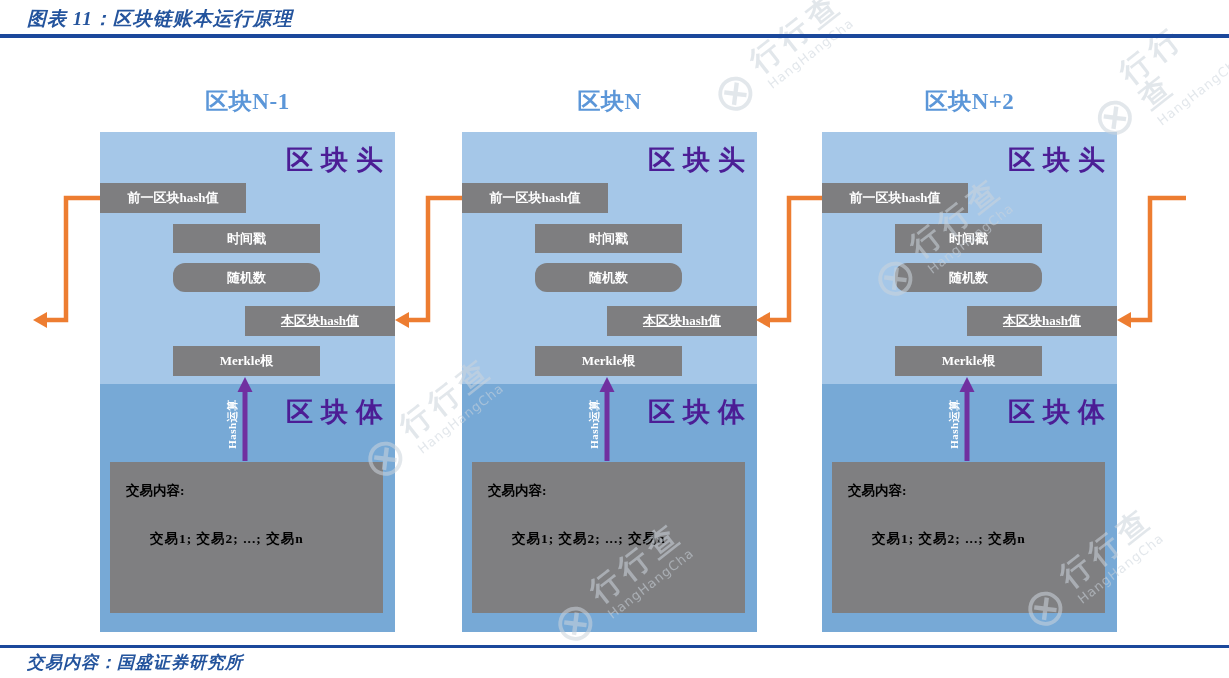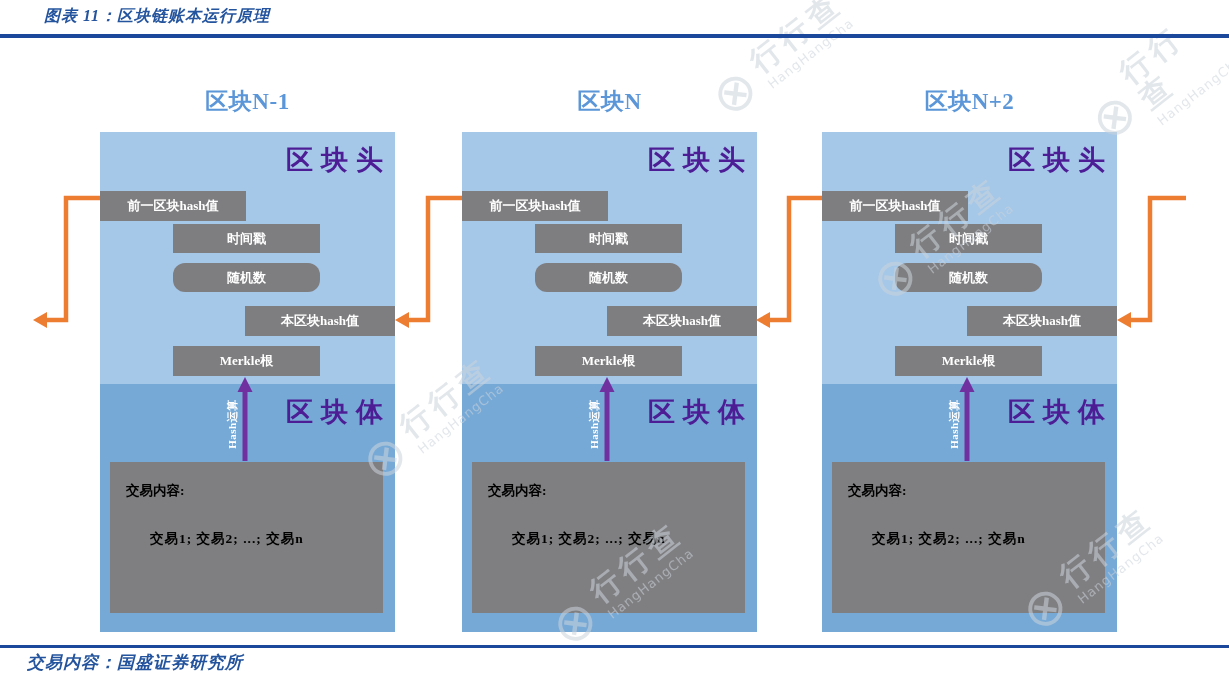--- a/index.html
+++ b/index.html
@@ -2,21 +2,21 @@
 <html><head>
 <meta charset="utf-8">
 <style>
   html,body{margin:0;padding:0;background:#ffffff;}
   #canvas{
     position:relative;width:1229px;height:678px;background:#ffffff;
     overflow:hidden;font-family:"Liberation Serif","DejaVu Serif",serif;
   }
   
   .fig-title{
-    position:absolute;left:44px;top:6px;font-size:16px;font-weight:bold;
+    position:absolute;left:27px;top:6px;font-size:19px;font-weight:bold;
     font-style:italic;color:#24549d;letter-spacing:1px;white-space:nowrap;
   }
   .rule{position:absolute;left:0;width:1229px;height:4px;background:#1b489b;z-index:10;}
   .rule.top{top:34px;}
   .rule.bottom{top:645px;height:3px;}
   .source-note{
     position:absolute;left:27px;top:651px;font-size:17px;font-weight:bold;
     font-style:italic;color:#24549d;letter-spacing:1px;white-space:nowrap;z-index:10;
   }
   
@@ -36,24 +36,24 @@
     position:absolute;right:4px;color:#4c1d95;font-size:27px;font-weight:bold;
     letter-spacing:8px;white-space:nowrap;
   }
   .zone-label.hd-l{top:10px;}
   .zone-label.bd-l{top:262px;}
   .gbox{
     position:absolute;background:#7e7e80;color:#ffffff;font-size:13px;
     font-weight:bold;display:flex;align-items:center;justify-content:center;
     white-space:nowrap;
   }
-  .gbox.prev  {left:0;    top:51px;  width:146px;height:30px;margin-top:8px;}
+  .gbox.prev  {left:0;    top:51px;  width:146px;height:30px;}
   .gbox.ts    {left:73px; top:92px;  width:147px;height:29px;}
   .gbox.nonce {left:73px; top:131px; width:147px;height:29px;border-radius:12px;}
-  .gbox.self  {right:0;   top:174px; width:150px;height:30px;}
+  .gbox.self  {right:0;   top:174px; width:150px;height:30px;text-decoration:underline;}
   .gbox.merkle{left:73px; top:214px; width:147px;height:30px;}
   .txbox{
     position:absolute;left:10px;top:330px;width:273px;height:151px;background:#7f7f81;
     color:#000000;
   }
   .tx-title{position:absolute;left:16px;top:20px;font-size:13.5px;font-weight:bold;white-space:nowrap;}
   .tx-list {position:absolute;left:40px;top:68px;font-size:13.5px;font-weight:bold;white-space:nowrap;letter-spacing:1px;}
   .hash-label{
     position:absolute;left:103px;top:284px;width:60px;height:16px;
     transform:rotate(-90deg);color:#ffffff;font-size:11px;font-weight:bold;

